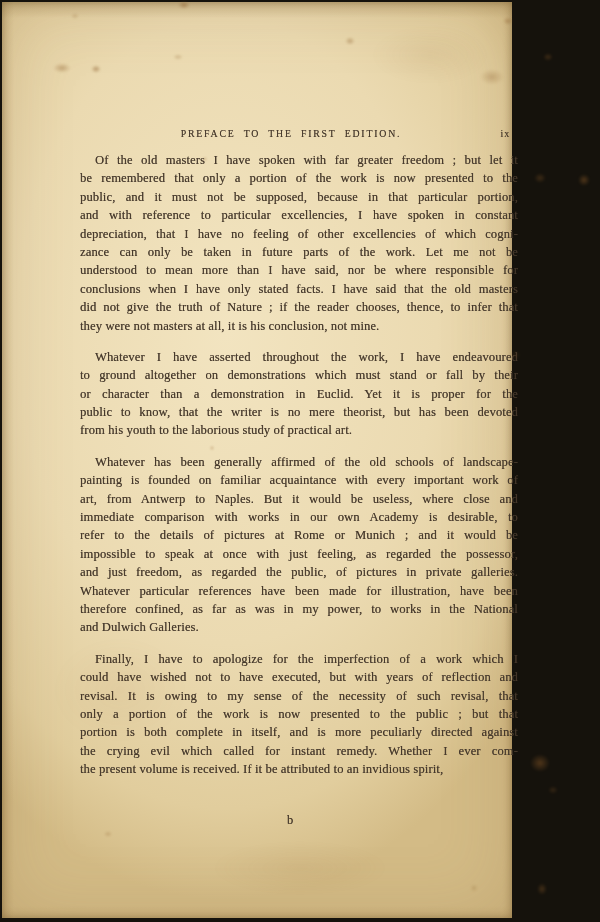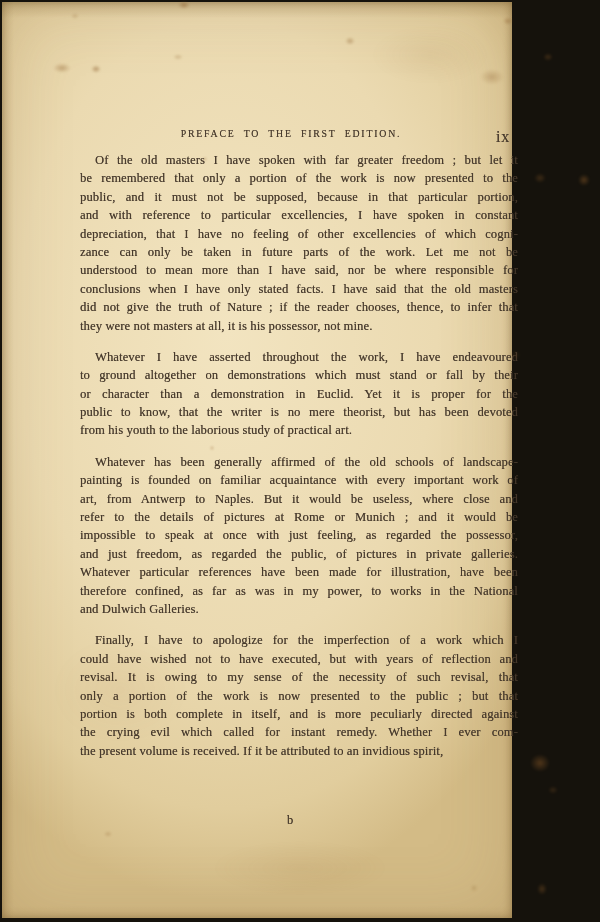--- a/index.html
+++ b/index.html
@@ -16,21 +16,21 @@
         box-shadow:inset 0 0 70px rgba(140,105,55,.22), inset 0 0 6px rgba(70,48,15,.35);}
   .page::before{content:'';position:absolute;inset:0;pointer-events:none;
         background:
           linear-gradient(180deg, rgba(130,100,50,.30), rgba(130,100,50,0) 16px),
           linear-gradient(90deg,  rgba(130,100,50,.22), rgba(130,100,50,0) 12px),
           linear-gradient(270deg, rgba(130,100,50,.16), rgba(130,100,50,0) 10px),
           linear-gradient(0deg,   rgba(130,100,50,.14), rgba(130,100,50,0) 12px);}
   .running-head{position:absolute;left:78px;top:126px;width:438px;height:16px;color:var(--ink);}
   .head-title{text-align:center;padding-right:16px;font-size:9.8px;letter-spacing:1.8px;
         word-spacing:4px;text-shadow:0 0 .5px rgba(70,57,44,.65);}
-  .page-number{position:absolute;right:8px;top:0;font-size:16px;letter-spacing:.8px;
+  .page-number{position:absolute;right:8px;top:0;font-size:10px;letter-spacing:.8px;
         text-shadow:0 0 .5px rgba(70,57,44,.6);}
   .text-block{position:absolute;left:78px;top:149px;width:438px;color:var(--ink);
         font-size:12.5px;letter-spacing:.15px;text-shadow:0.2px 0.2px 0.35px rgba(60,48,36,.65);}
   .paragraph{margin:0;}
   .paragraph + .paragraph{margin-top:13px;}
   .line{height:18.4px;line-height:18.4px;text-align:justify;text-align-last:justify;
         white-space:nowrap;overflow:visible;}
   .line.first{text-indent:15px;}
   .line.last{text-align-last:left;}
   .signature-mark{position:absolute;left:78px;top:809px;width:438px;padding-right:18px;
@@ -53,33 +53,34 @@
         <div class="paragraph">
           <div class="line first">Of the old masters I have spoken with far greater freedom ; but let it</div>
           <div class="line">be remembered that only a portion of the work is now presented to the</div>
           <div class="line">public, and it must not be supposed, because in that particular portion,</div>
           <div class="line">and with reference to particular excellencies, I have spoken in constant</div>
           <div class="line">depreciation, that I have no feeling of other excellencies of which cogni-</div>
           <div class="line">zance can only be taken in future parts of the work.  Let me not be</div>
           <div class="line">understood to mean more than I have said, nor be where responsible for</div>
           <div class="line">conclusions when I have only stated facts.  I have said that the old masters</div>
           <div class="line">did not give the truth of Nature ; if the reader chooses, thence, to infer that</div>
-          <div class="line last">they were not masters at all, it is his possessor, not mine.</div>
+          <div class="line last">they were not masters at all, it is his conclusion, not mine.</div>
         </div>
         <div class="paragraph">
           <div class="line first">Whatever I have asserted throughout the work, I have endeavoured</div>
           <div class="line">to ground altogether on demonstrations which must stand or fall by their</div>
           <div class="line">or character than a demonstration in Euclid.  Yet it is proper for the</div>
           <div class="line">public to know, that the writer is no mere theorist, but has been devoted</div>
           <div class="line last">from his youth to the laborious study of practical art.</div>
         </div>
         <div class="paragraph">
           <div class="line first">Whatever has been generally affirmed of the old schools of landscape-</div>
           <div class="line">painting is founded on familiar acquaintance with every important work of</div>
           <div class="line">art, from Antwerp to Naples.  But it would be useless, where close and</div>
+          <div class="line">immediate comparison with works in our own Academy is desirable, to</div>
           <div class="line">refer to the details of pictures at Rome or Munich ; and it would be</div>
           <div class="line">impossible to speak at once with just feeling, as regarded the possessor,</div>
           <div class="line">and just freedom, as regarded the public, of pictures in private galleries.</div>
           <div class="line">Whatever particular references have been made for illustration, have been</div>
           <div class="line">therefore confined, as far as was in my power, to works in the National</div>
           <div class="line last">and Dulwich Galleries.</div>
         </div>
         <div class="paragraph">
           <div class="line first">Finally, I have to apologize for the imperfection of a work which I</div>
           <div class="line">could have wished not to have executed, but with years of reflection and</div>

